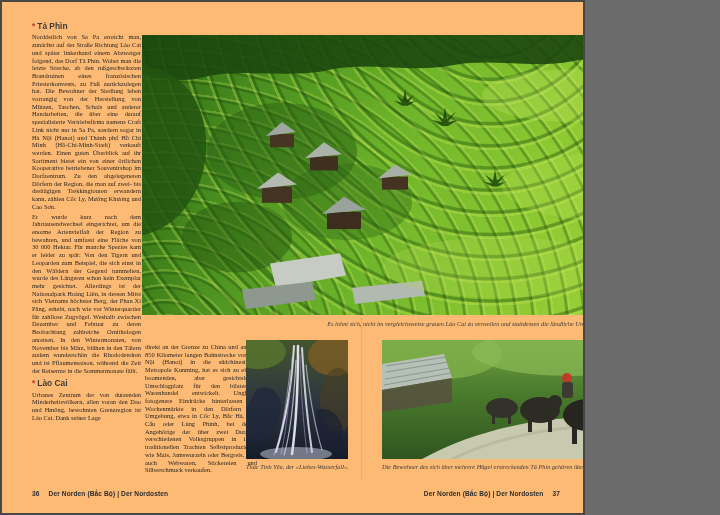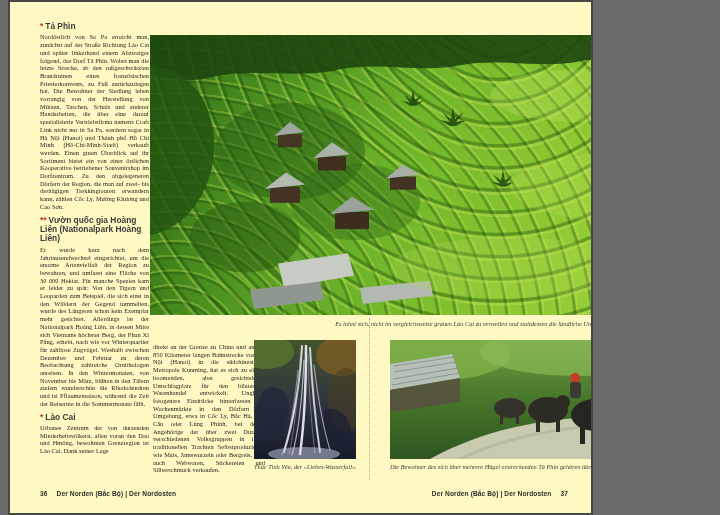--- a/index.html
+++ b/index.html
@@ -1,20 +1,20 @@
 <!DOCTYPE html>
 <html lang="de"><head>
 <meta charset="utf-8">
 <style>
   * { margin:0; padding:0; box-sizing:border-box; }
   html,body { width:720px; height:515px; }
   body { font-family:"Liberation Serif", serif; background:#6b6b6b; }
   .spread {
-    position:absolute; left:8px; top:0; width:585px; height:515px;
-    background:#fef9c3; border:2px solid #474747; overflow:hidden;
+    position:absolute; left:0; top:0; width:585px; height:515px;
+    background:#fdba74; border:2px solid #474747; overflow:hidden;
   }
   
   .col {
     position:absolute; text-align:justify; color:#2a2522;
     font-size:6.4px; line-height:7.7px;
     hyphens:auto; -webkit-hyphens:auto;
   }
   .col p { margin:2px 0 0 0; }
   .head {
     font-family:"Liberation Sans", sans-serif; font-weight:bold;
@@ -69,21 +69,20 @@
 </style>
 </head>
 <body>
 
 <div class="spread">
 
   <div class="col col1">
     <h3 class="head"><span class="stars">*</span><span>Tả Phìn</span></h3>
     <p>Nordöstlich von Sa Pa erreicht man, zunächst auf der Straße Richtung Lào Cai und später linkerhand einem Abzweiger folgend, das Dorf Tả Phìn. Wobei man die letzte Strecke, ab den rußgeschwärzten Brandruinen eines französischen Priesterkonvents, zu Fuß zurückzulegen hat. Die Bewohner der Siedlung leben vorrangig von der Herstellung von Mützen, Taschen, Schals und anderer Handarbeiten, die über eine darauf spezialisierte Vertriebsfirma namens Craft Link nicht nur in Sa Pa, sondern sogar in Hà Nội (Hanoi) und Thành phố Hồ Chí Minh (Hồ-Chí-Minh-Stadt) verkauft werden. Einen guten Überblick auf ihr Sortiment bietet ein von einer örtlichen Kooperative betriebener Souvenirshop im Dorfzentrum. Zu den abgelegeneren Dörfern der Region, die man auf zwei- bis dreitägigen Trekkingtouren erwandern kann, zählen Cốc Ly, Mường Khương und Cao Sơn.</p>
 
-    <h3 class="head"><span class="stars">**</span><span>Vườn quốc gia Hoàng Liên (Nationalpark Hoàng Liên)</span></h3>
     <p>Er wurde kurz nach dem Jahrtausendwechsel eingerichtet, um die enorme Artenvielfalt der Region zu bewahren, und umfasst eine Fläche von 30 000 Hektar. Für manche Spezies kam er leider zu spät: Von den Tigern und Leoparden zum Beispiel, die sich einst in den Wäldern der Gegend tummelten, wurde des Längeren schon kein Exemplar mehr gesichtet. Allerdings ist der Nationalpark Hoàng Liên, in dessen Mitte sich Vietnams höchster Berg, der Phan Xi Păng, erhebt, nach wie vor Winterquartier für zahllose Zugvögel. Weshalb zwischen Dezember und Februar zu deren Beobachtung zahlreiche Ornithologen anreisen. In den Wintermonaten, von November bis März, blühen in den Tälern zudem wunderschön die Rhododendren und ist Pflaumensaison, während die Zeit der Reisernte in die Sommermonate fällt.</p>
 
     <h3 class="head"><span class="stars">*</span><span>Lào Cai</span></h3>
     <p>Urbanes Zentrum der von dutzenden Minderheitsvölkern, allen voran den Dao und Hmông, bewohnten Grenzregion ist Lào Cai. Dank seiner Lage</p>
   </div>
 
   <div class="col col2">
     <p>direkt an der Grenze zu China und an der 850 Kilometer langen Bahnstrecke von Hà Nội (Hanoi) in die südchinesische Metropole Kunming, hat es sich zu einem boomenden, aber gesichtslosen Umschlagplatz für den bilateralen Warenhandel entwickelt. Ungleich fotogenere Eindrücke hinterlassen die Wochenmärkte in den Dörfern der Umgebung, etwa in Cốc Ly, Bắc Hà, Cán Cấu oder Lùng Phình, bei denen Angehörige der über zwei Dutzend verschiedenen Volksgruppen in ihren traditionellen Trachten Selbstproduziertes wie Mais, Jamswurzeln oder Bergreis, aber auch Webwaren, Stickereien und Silberschmuck verkaufen.</p>
   </div>
 

